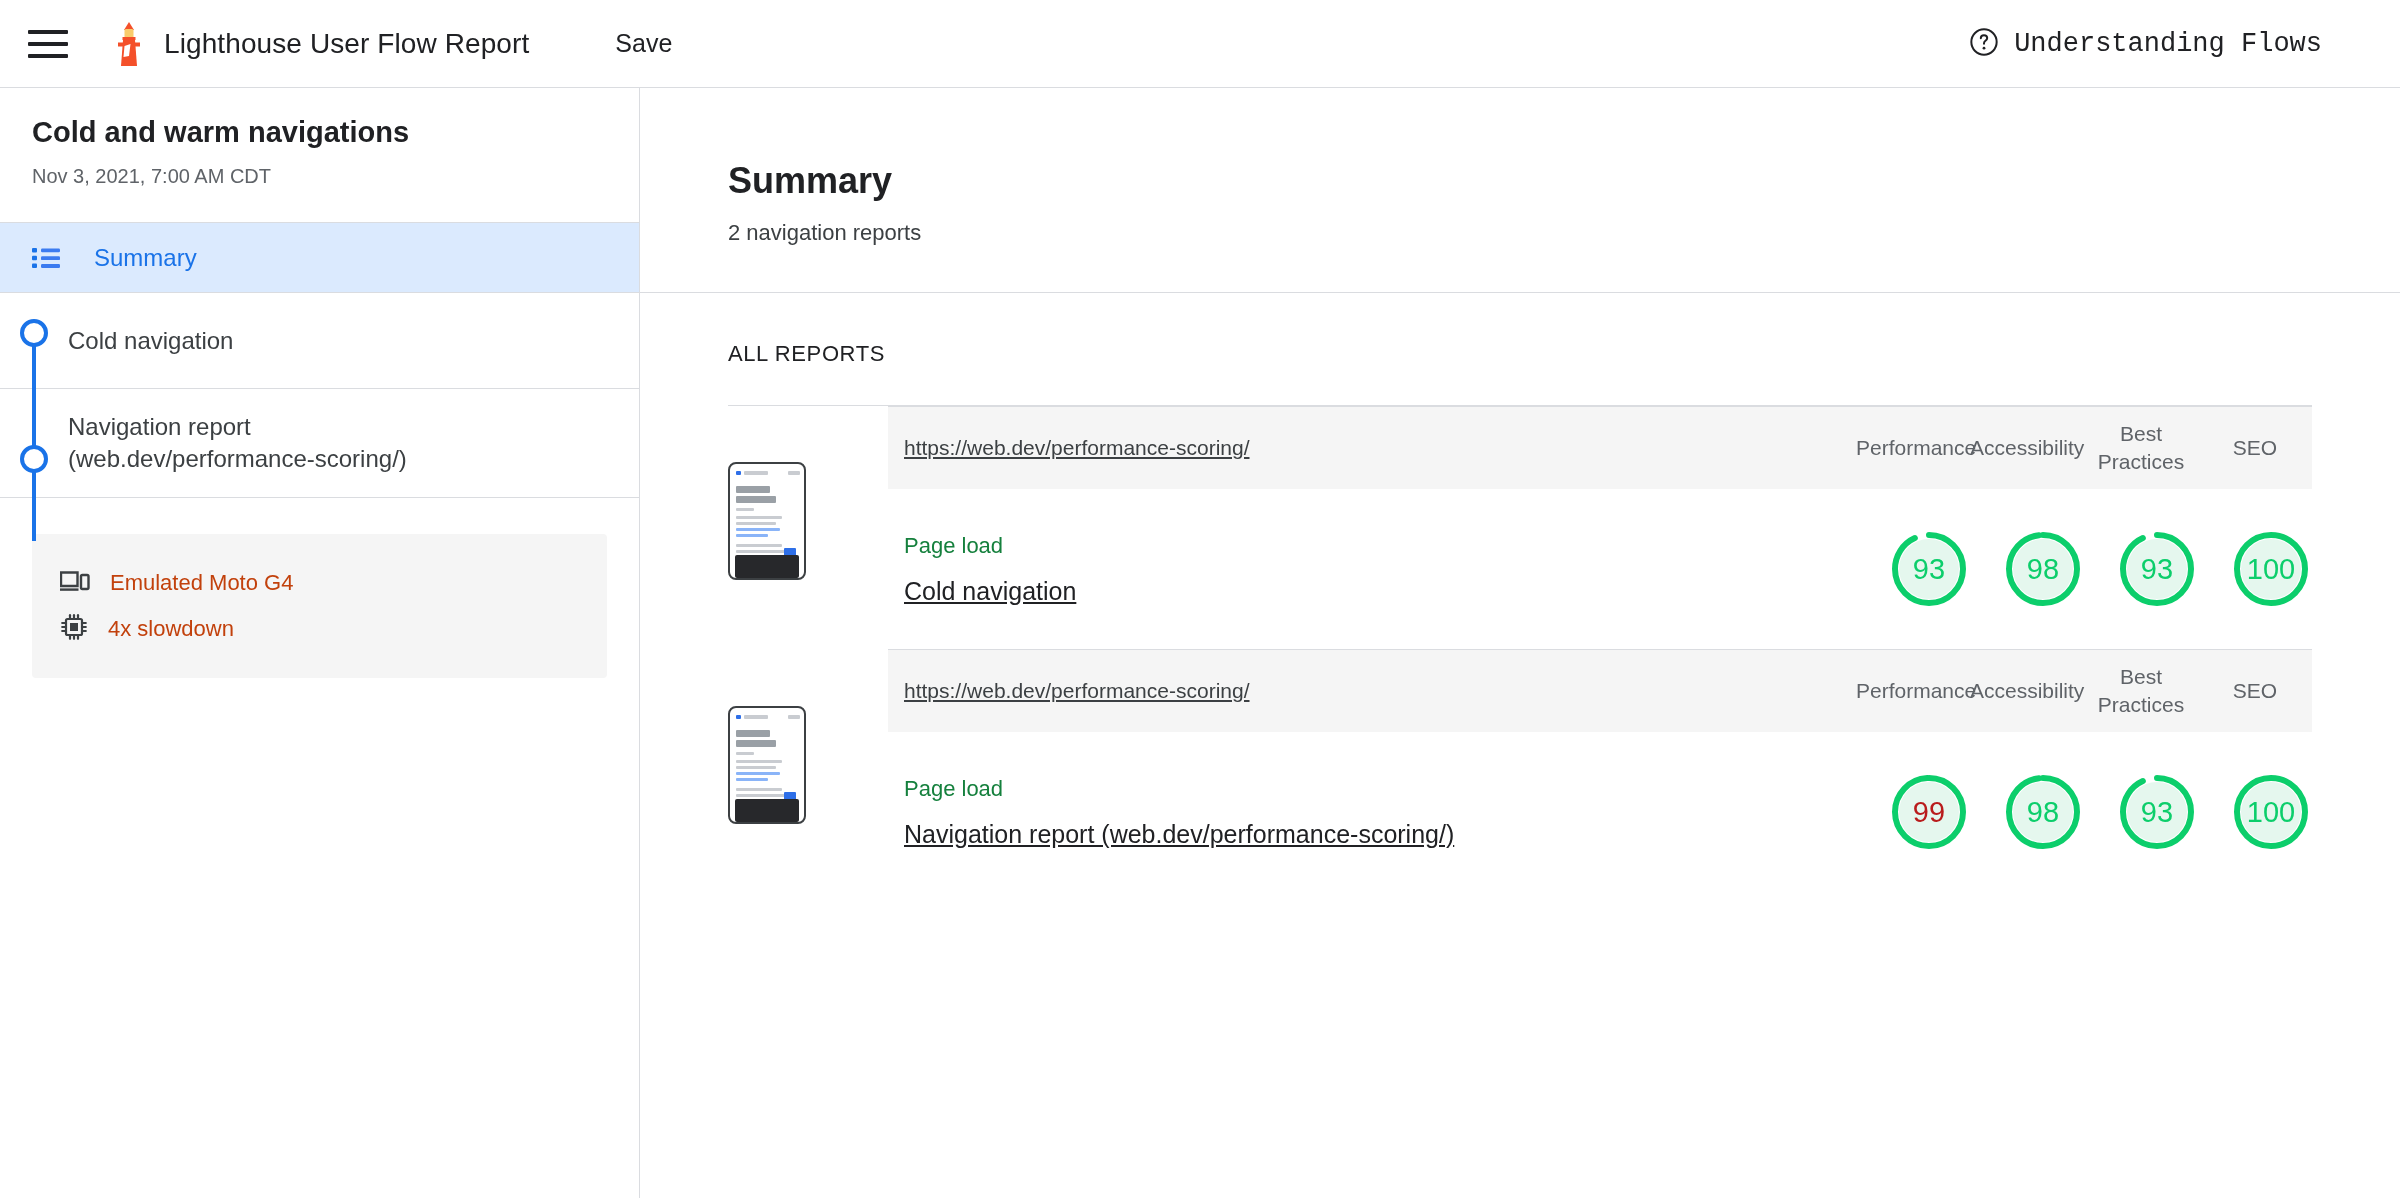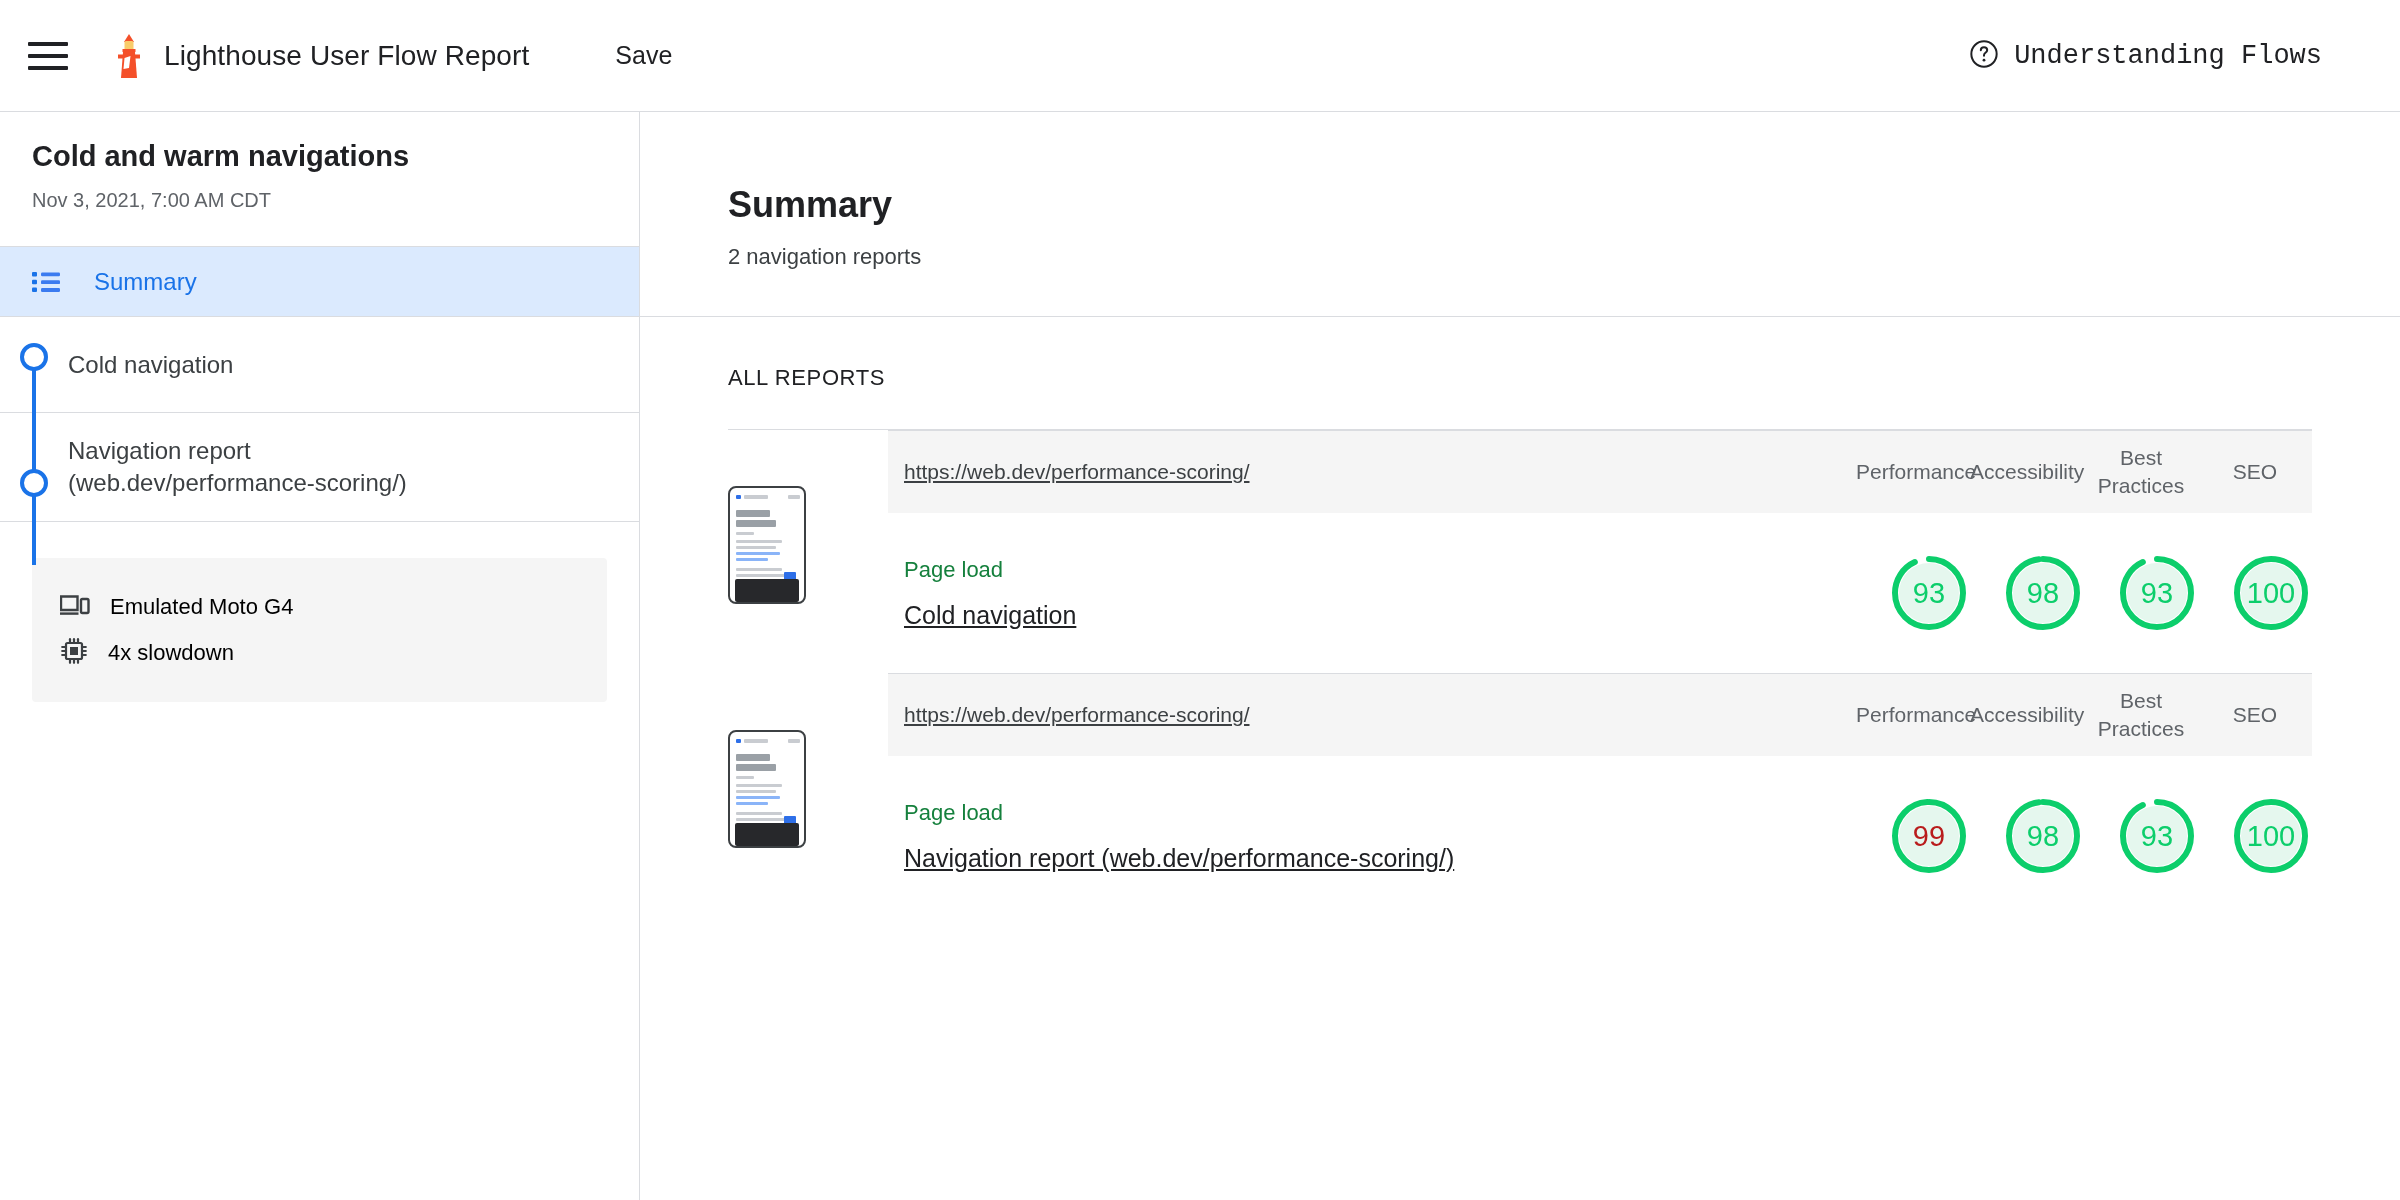--- a/index.html
+++ b/index.html
@@ -7,21 +7,21 @@
     width: 2400px;
     height: 1200px;
     background: #ffffff;
     font-family: "Liberation Sans", sans-serif;
     color: #202124;
     overflow: hidden;
   }
 
   
   #topbar {
-    height: 112px;
+    height: 88px;
     width: 100%;
     display: flex;
     align-items: center;
     border-bottom: 1px solid #dadce0;
     background: #ffffff;
     position: relative;
   }
   .hamburger {
     width: 40px; height: 28px;
     margin-left: 28px; margin-right: 46px;
@@ -109,21 +109,21 @@
   .step-label { font-size: 24px; color: #3c4043; line-height: 1.33; }
   .step-label .l2 { display: block; }
 
   .env-box {
     margin: 36px 32px 0 32px;
     background: #f5f5f5;
     border-radius: 4px;
     padding: 26px 28px;
   }
   .env-row { display: flex; align-items: center; gap: 20px; height: 46px; }
-  .env-text { font-size: 22px; color: #000000; }
+  .env-text { font-size: 22px; color: #c2410c; }
 
   
   #main { flex: 1; background: #ffffff; position: relative; overflow: hidden; }
   .main-head {
     padding: 72px 0 0 88px;
     border-bottom: 1px solid #dadce0;
     height: 205px;
   }
   .main-title { font-size: 36px; font-weight: bold; color: #202124; margin-bottom: 18px; }
   .main-sub { font-size: 22px; color: #3c4043; }

